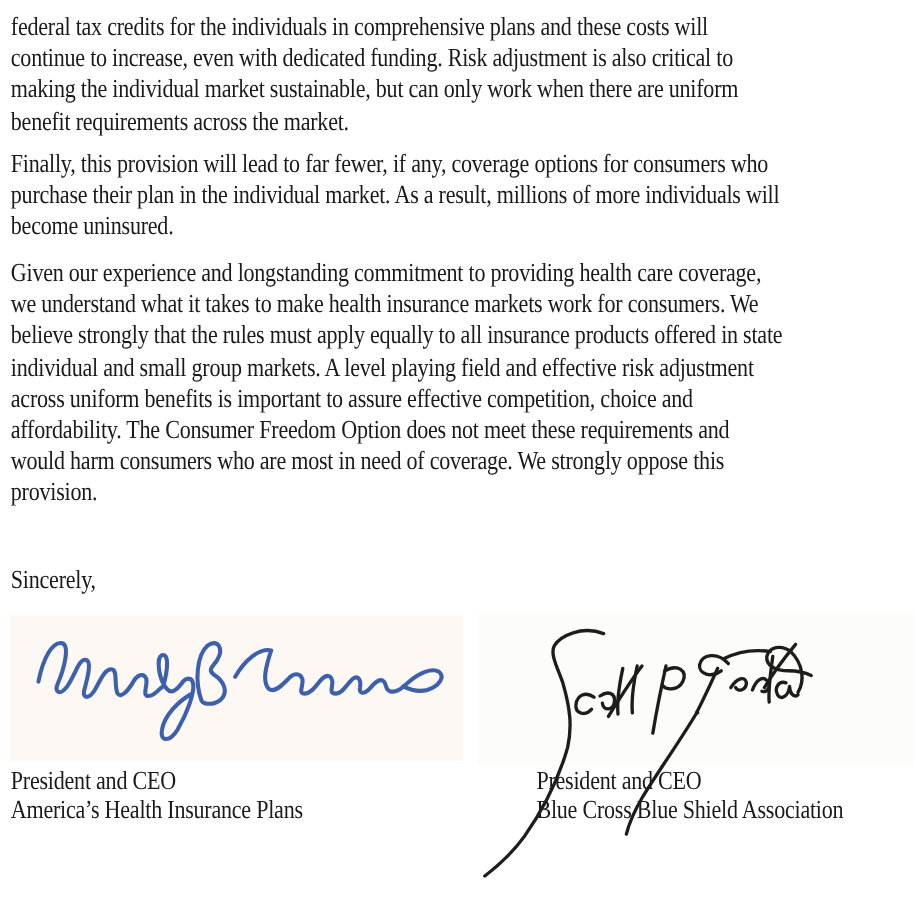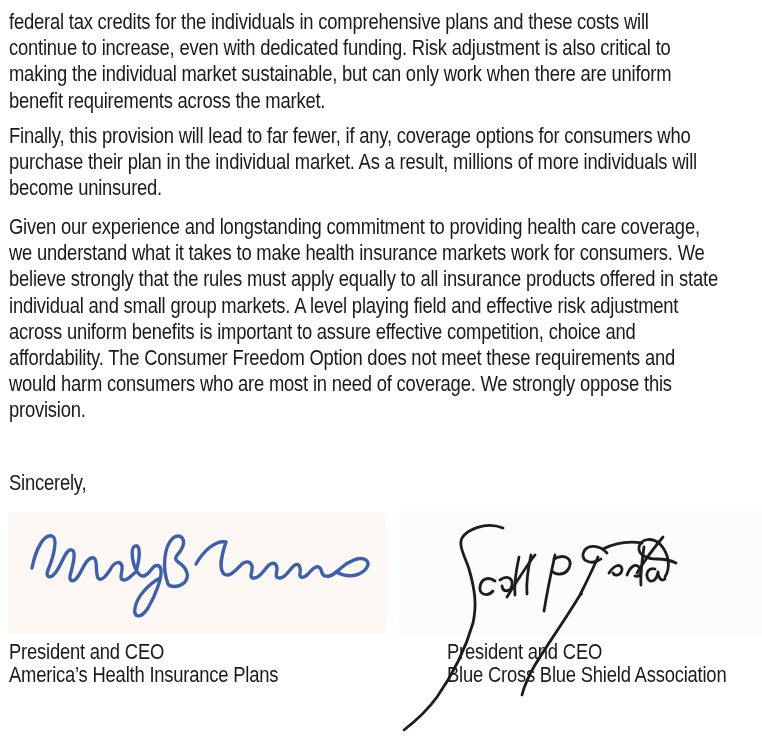--- a/index.html
+++ b/index.html
@@ -1,21 +1,21 @@
 <!DOCTYPE html>
 <html><head>
 <meta charset="utf-8">
 <style>
   html,body{margin:0;padding:0;background:#e8e8e8;}
   .page{
     position:relative;
     width:762px;height:755px;
     background:#ffffff;
     overflow:hidden;
-    font-family:Liberation Sans, sans-serif;
+    font-family:Liberation Serif, serif;
     color:#1a1a1a;
   }
   .para{
     position:absolute;
     left:9px;
     font-size:18.4px;
     letter-spacing:-0.2px;
     line-height:22.2px;
     transform:scaleY(1.18);
     transform-origin:0 0;

